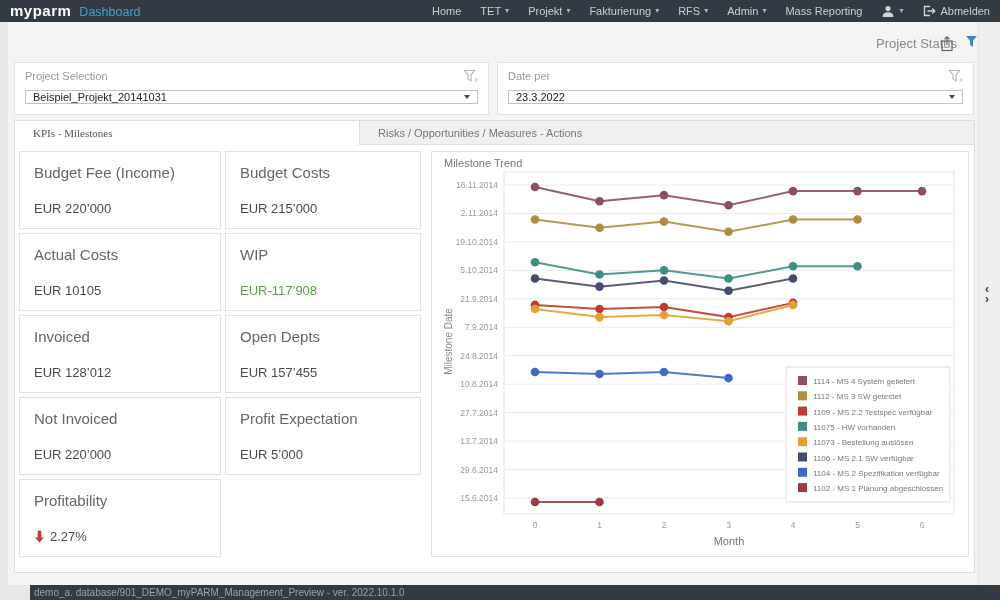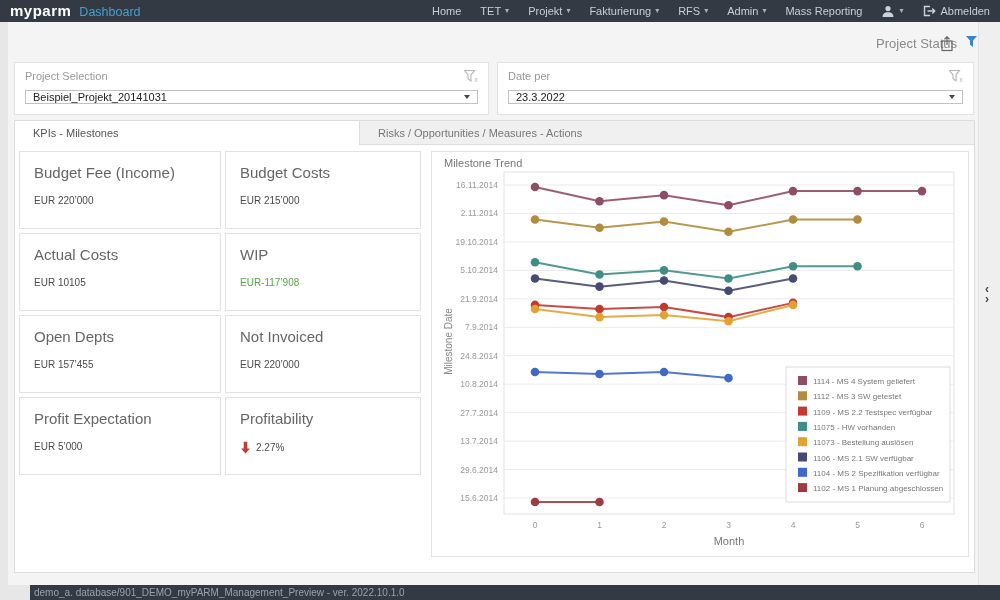--- a/index.html
+++ b/index.html
@@ -39,32 +39,32 @@
   .fp-select { position:absolute; left:10px; right:10px; top:27px; height:14px;
     border:1px solid #c2c2c2; background:#fff; display:flex; align-items:center;
     justify-content:space-between; padding:0 7px; font-size:11px; color:#222; cursor:pointer; }
   .sel-caret { width:0; height:0; border-left:3.5px solid transparent;
     border-right:3.5px solid transparent; border-top:4px solid #444; }
 
   
   .tabbar { position:absolute; left:6px; top:98px; width:961px; height:25px; display:flex; z-index:3; }
   .tab { font-size:11px; display:flex; align-items:center; padding:0 18px; cursor:pointer; }
   .tab-active { width:346px; background:#ffffff; color:#555; border:1px solid #dddddd;
-    border-bottom:none; }
+    border-bottom:none;font-family:Liberation Serif, serif; }
   .tab-inactive { flex:1; background:#f0f0f0; color:#777; border:1px solid #dddddd; border-left:none; }
 
   
   .content { position:absolute; left:6px; top:122px; width:961px; height:429px;
     background:#ffffff; border:1px solid #dddddd; z-index:2; }
 
   .kpi-grid { position:absolute; left:4px; top:6px; display:grid;
     grid-template-columns:202px 196px; grid-auto-rows:78px; gap:4px; }
   .kpi-card { background:#fff; border:1px solid #e2e2e2; padding:12px 14px; }
   .kpi-label { font-size:15px; color:#666; }
-  .kpi-value { font-size:10px; color:#4b4b4b; margin-top:14px; display:flex; align-items:center; gap:5px; }
+  .kpi-value { font-size:13px; color:#4b4b4b; margin-top:20px; display:flex; align-items:center; gap:5px; }
   .kpi-value.green { color:#55a546; }
 
   .chart-panel { position:absolute; left:416px; top:6px; width:538px; height:406px;
     background:#fff; border:1px solid #e2e2e2; }
   .chart-title { position:absolute; left:12px; top:5px; font-size:11px; color:#777; }
   #trend-svg { position:absolute; left:0; top:0; font-family:"Liberation Sans", sans-serif; }
   .ct  { font-size:8.5px; fill:#999; }
   .cxl { font-size:11px; fill:#777; }
   .cyl { font-size:10px; fill:#888; }
   .cl  { font-size:8px;  fill:#777; }
@@ -199,20 +199,24 @@
         <div class="kpi-label">Budget Costs</div>
         <div class="kpi-value">EUR 215’000</div>
       </div>
       <div class="kpi-card">
         <div class="kpi-label">Actual Costs</div>
         <div class="kpi-value">EUR 10105</div>
       </div>
       <div class="kpi-card">
         <div class="kpi-label">WIP</div>
         <div class="kpi-value green">EUR-117’908</div>
+      </div>
+      <div class="kpi-card">
+        <div class="kpi-label">Invoiced</div>
+        <div class="kpi-value">EUR 128’012</div>
       </div>
       <div class="kpi-card">
         <div class="kpi-label">Open Depts</div>
         <div class="kpi-value">EUR 157’455</div>
       </div>
       <div class="kpi-card">
         <div class="kpi-label">Not Invoiced</div>
         <div class="kpi-value">EUR 220’000</div>
       </div>
       <div class="kpi-card">

